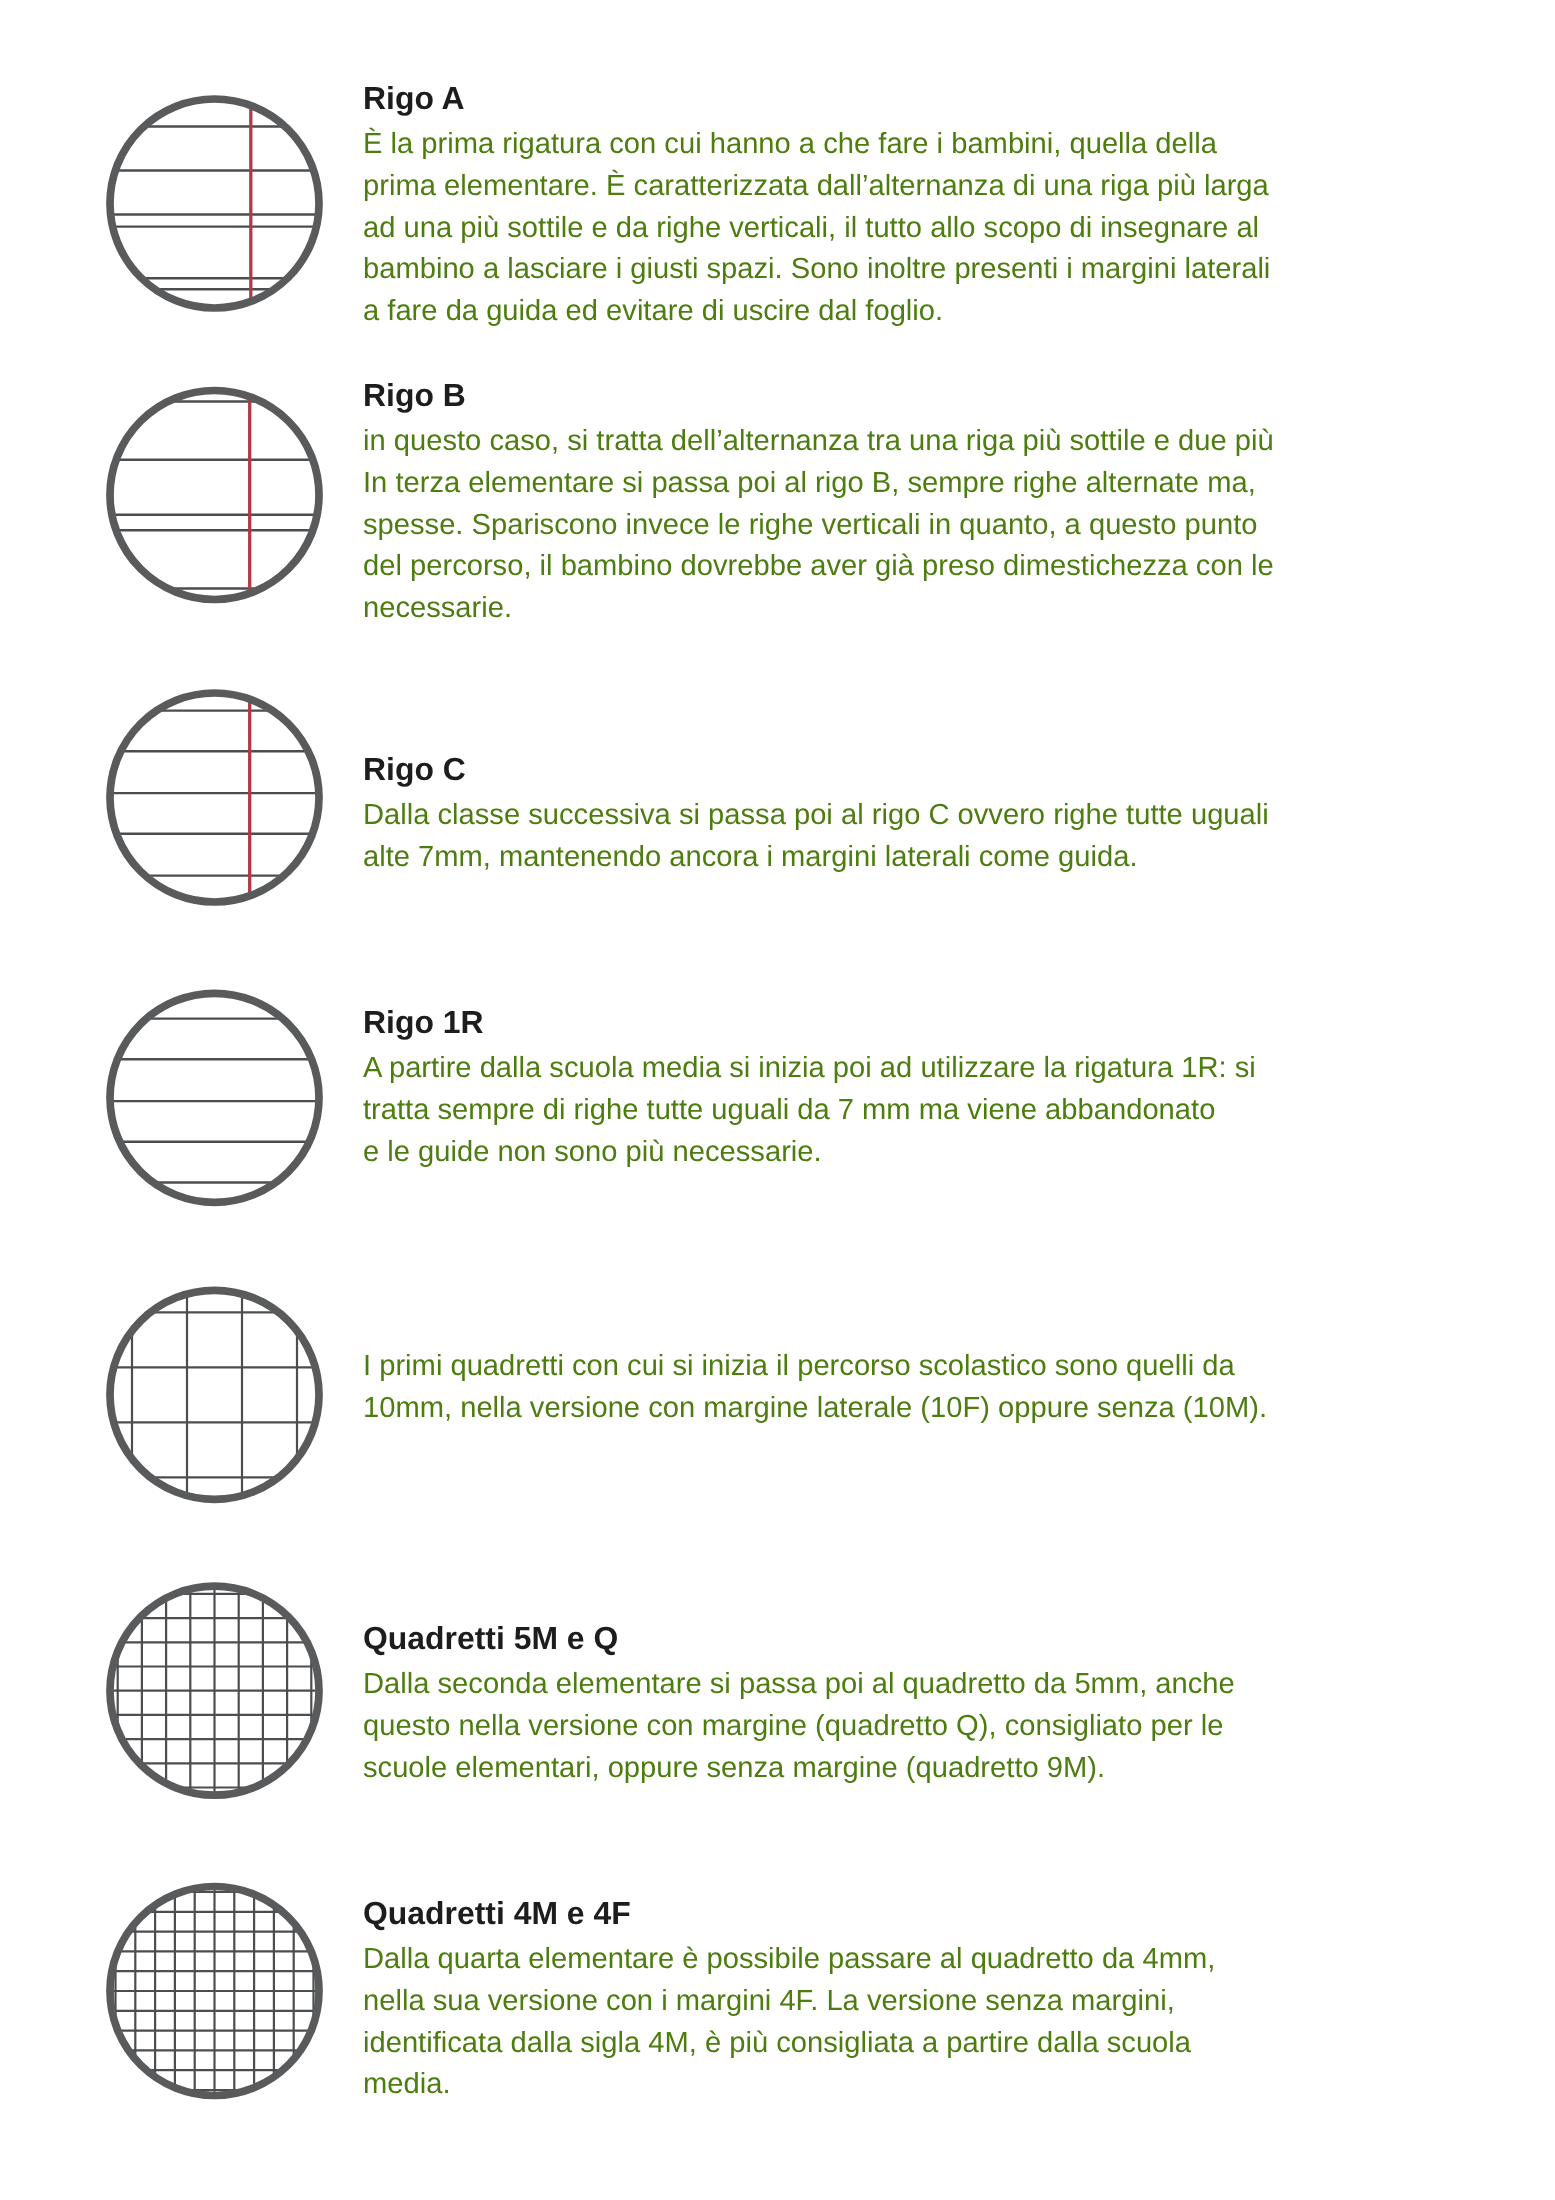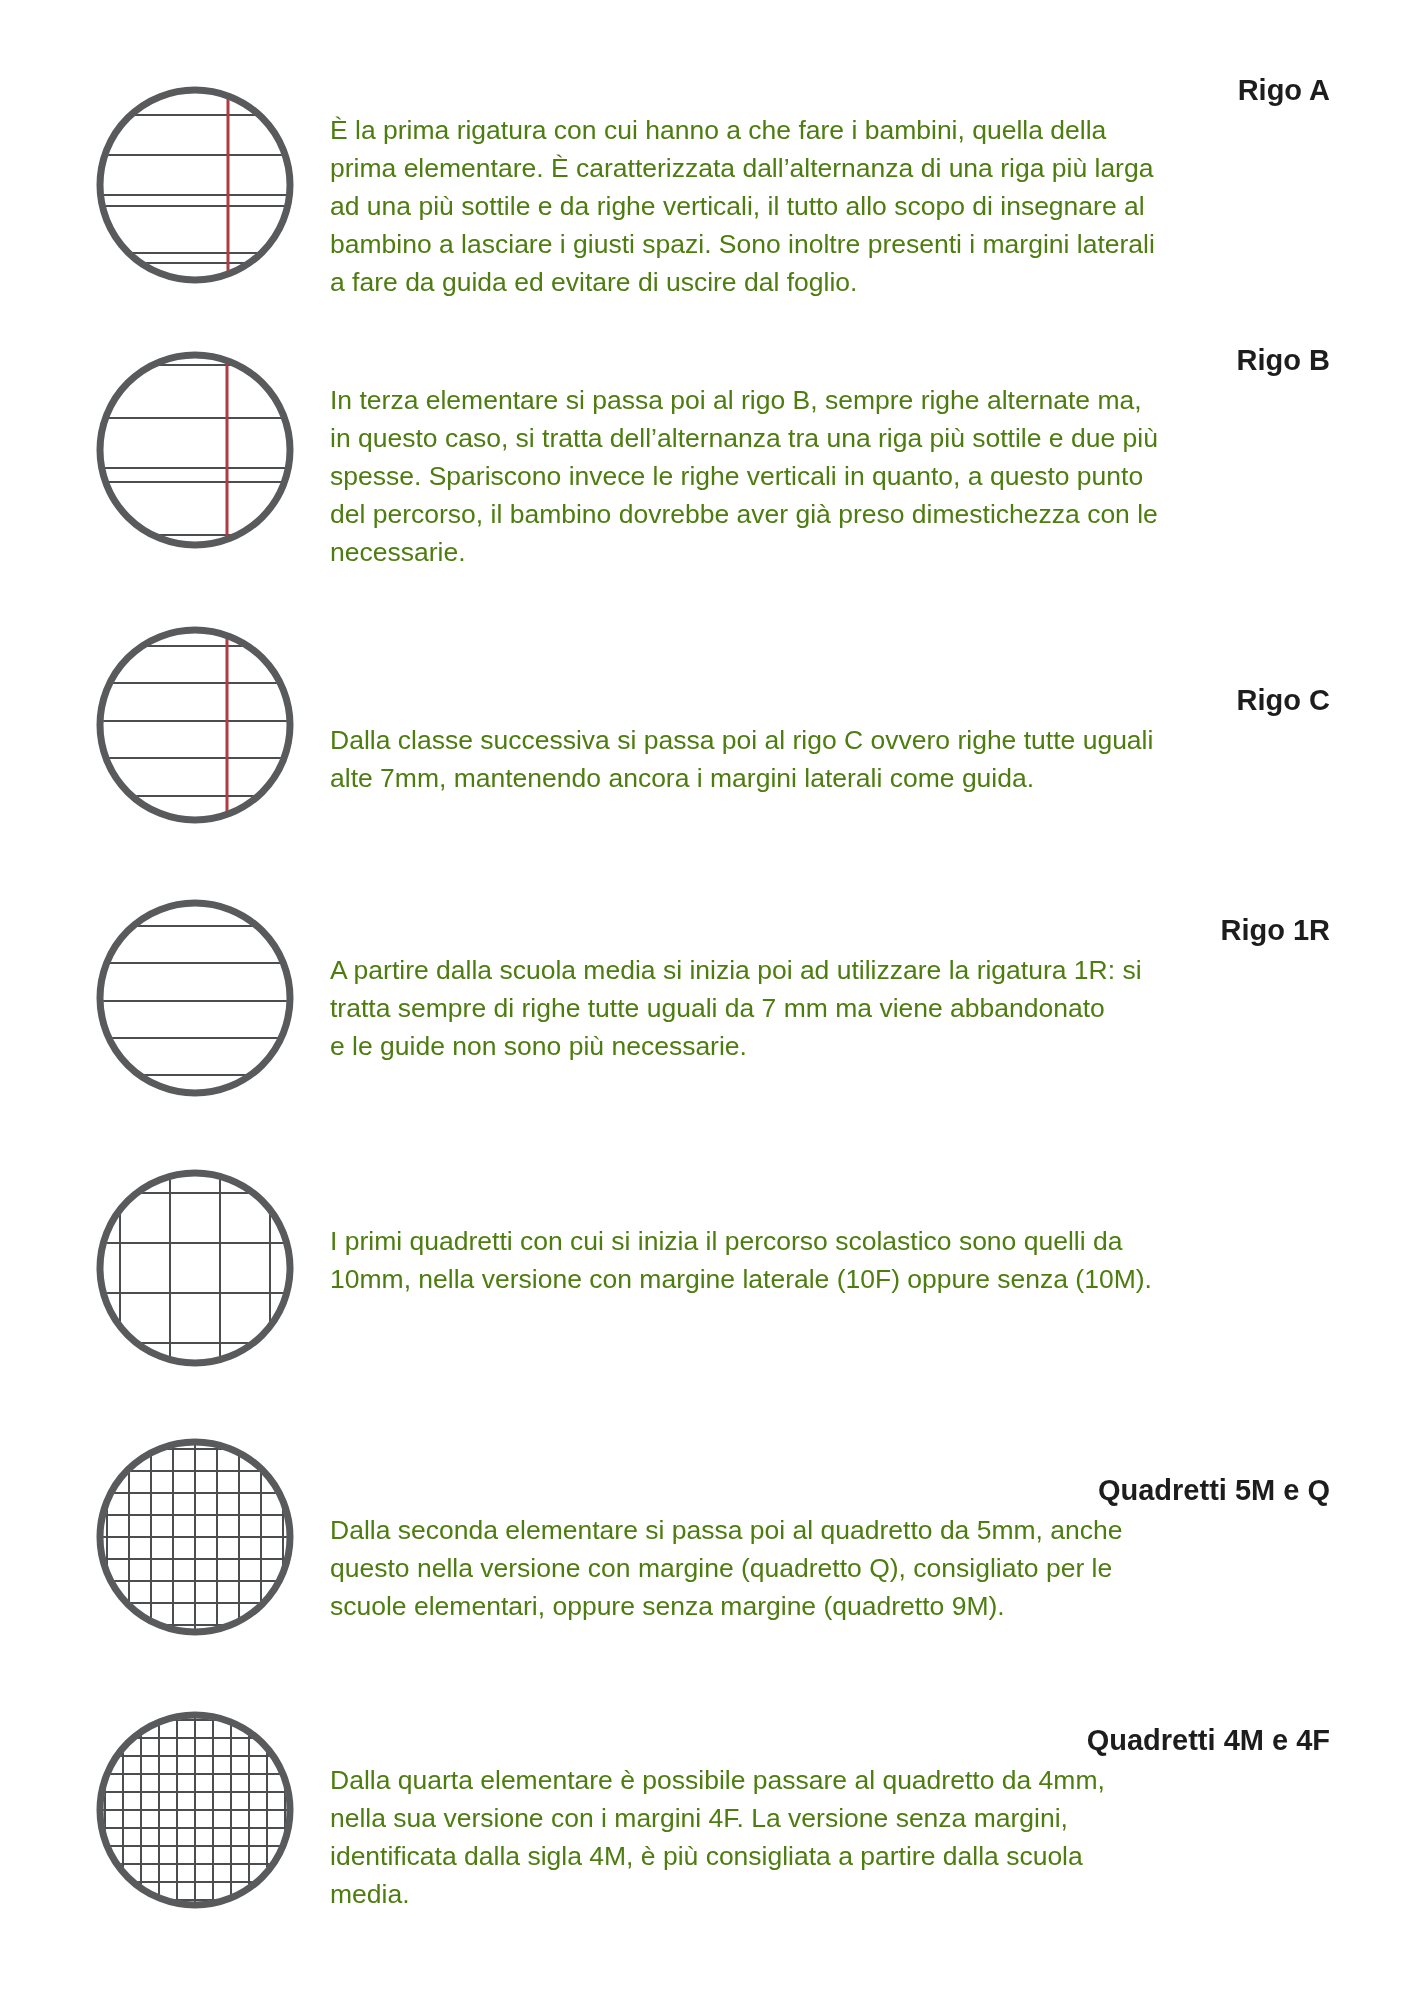--- a/index.html
+++ b/index.html
@@ -9,21 +9,21 @@
     font-family:"Liberation Sans",sans-serif;
     position:relative;
     overflow:hidden;
   }
   .doc{position:absolute;inset:0;}
   .section{position:absolute;left:0;width:1414px;height:0;}
   .icon{position:absolute;left:95px;width:200px;height:200px;}
   .text-block{position:absolute;left:330px;top:0;width:1000px;}
   .title{
     font-size:29px;line-height:36px;font-weight:700;
-    margin:0 0 3px 0;color:#1d1d1d;text-align:right;
+    margin:0 0 3px 0;color:#1d1d1d;
   }
   .line{
     font-size:26.5px;line-height:38px;color:#4d7c0f;white-space:nowrap;
   }
 </style>
 </head>
 <body>
 
 <div class="doc" id="doc-root">
   <section class="section" style="top: 72px;">
@@ -74,22 +74,22 @@
             <line x1="0" y1="185" x2="200" y2="185" stroke="#4c4d4f" stroke-width="2.2"></line>
             <line x1="0" y1="197" x2="200" y2="197" stroke="#4c4d4f" stroke-width="2.2"></line>
             <line x1="132" y1="0" x2="132" y2="200" stroke="#b03b43" stroke-width="3"></line>
           </g>
           <circle cx="100" cy="100" r="95" fill="none" stroke="#595a5c" stroke-width="7"></circle>
         </svg>
     </div>
     <div class="text-block">
       <h2 class="title">Rigo B</h2>
       <div class="body">
+          <div class="line">in questo caso, si tratta dell’alternanza tra una riga più sottile e due più</div>
           <div class="line">In terza elementare si passa poi al rigo B, sempre righe alternate ma,</div>
-          <div class="line">in questo caso, si tratta dell’alternanza tra una riga più sottile e due più</div>
           <div class="line">spesse. Spariscono invece le righe verticali in quanto, a questo punto</div>
           <div class="line">del percorso, il bambino dovrebbe aver già preso dimestichezza con le</div>
           <div class="line">necessarie.</div>
         </div>
     </div>
   </section>
 
   <section class="section" style="top: 682px;">
     <div class="icon" style="top: -57px;">
       <svg class="icon-svg" viewBox="0 0 200 200" width="200" height="200">

